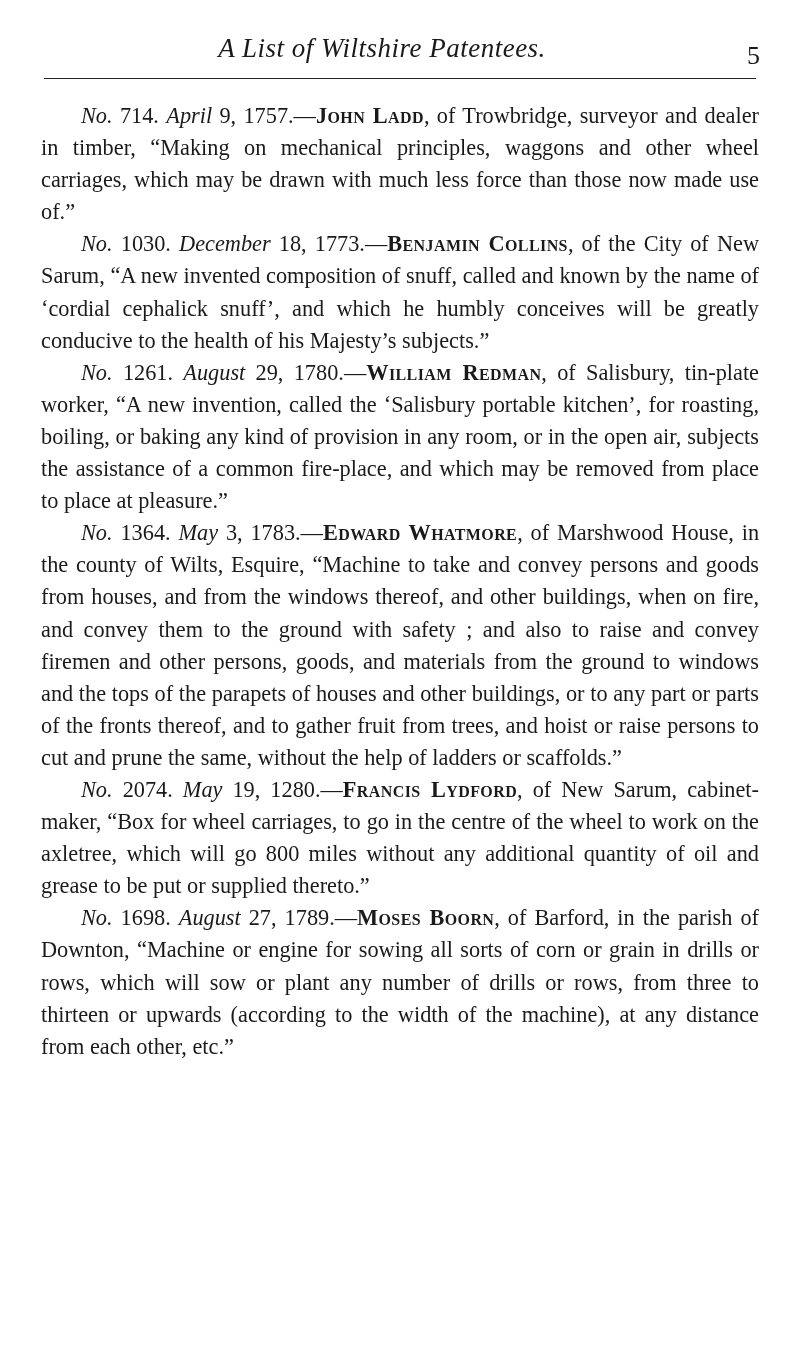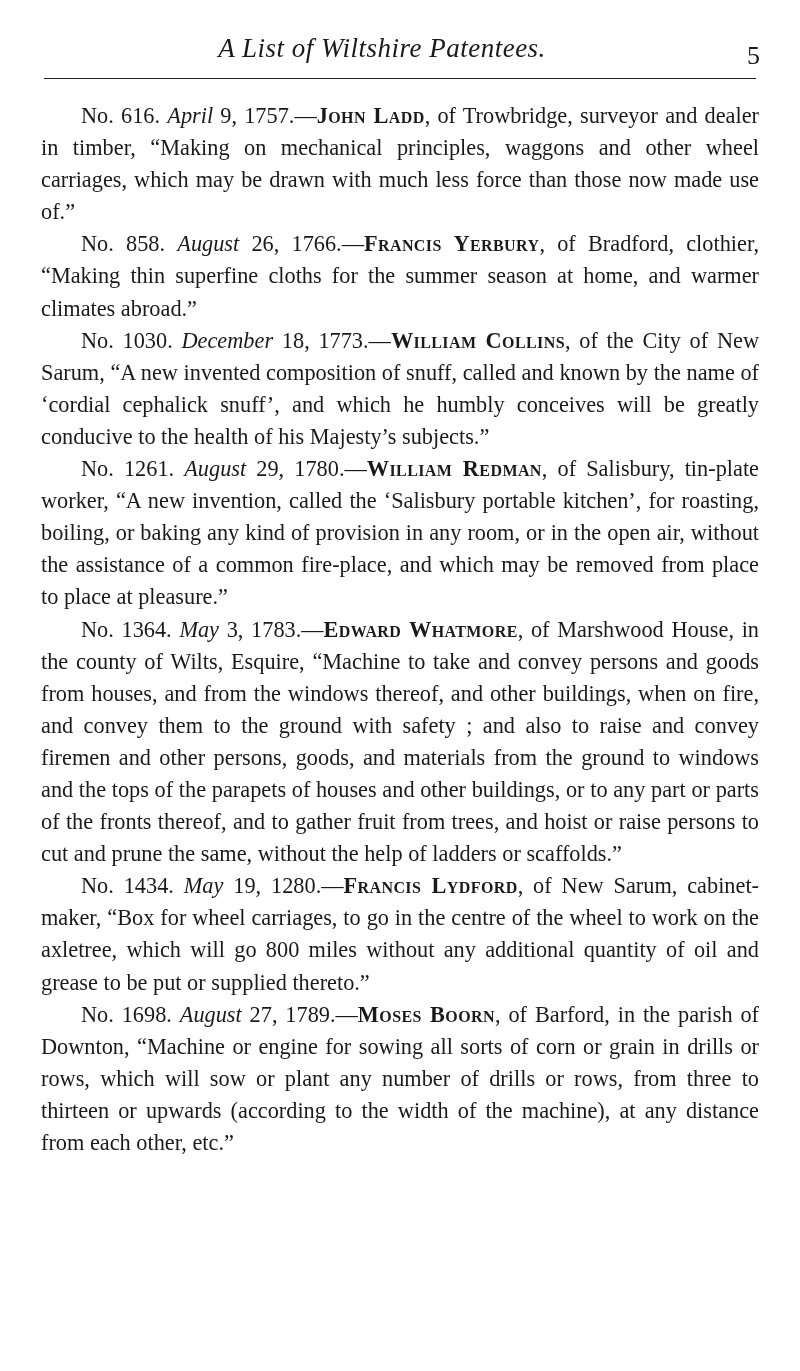--- a/index.html
+++ b/index.html
@@ -24,67 +24,61 @@
     border-top: 1.4px solid #222;
   }
   .content {
     position: absolute; left: 41px; top: 100px; width: 718px;
   }
   .entry {
     font-size: 22.3px; line-height: 32.1px; text-align: justify;
     text-indent: 40px; margin: 0;
     hyphens: none;
   }
-  .no { }
+  .no { font-style: italic; }
   .month { font-style: italic; }
   .sc { font-variant: small-caps; letter-spacing: 0.4px; font-weight: bold; }
 </style>
 </head>
 <body>
 
 <div class="header">
   <div class="running-title">A List of Wiltshire Patentees.</div>
   <div class="page-number">5</div>
 </div>
 <div class="rule"></div>
 
 <div class="content">
   <p class="entry">
     <span class="no">No.</span>
-    <span>616.</span>
+    <span>714.</span>
     <span class="month">April</span>
     <span>9, 1757.—</span><span class="sc">John Ladd</span><span>, of Trowbridge, surveyor and dealer in timber, “Making on mechanical principles, waggons and other wheel carriages, which may be drawn with much less force than those now made use of.”</span>
   </p>
   <p class="entry">
     <span class="no">No.</span>
-    <span>858.</span>
-    <span class="month">August</span>
-    <span>26, 1766.—</span><span class="sc">Francis Yerbury</span><span>, of Bradford, clothier, “Making thin superfine cloths for the summer season at home, and warmer climates abroad.”</span>
-  </p>
-  <p class="entry">
-    <span class="no">No.</span>
     <span>1030.</span>
     <span class="month">December</span>
-    <span>18, 1773.—</span><span class="sc">William Collins</span><span>, of the City of New Sarum, “A new invented composition of snuff, called and known by the name of ‘cordial cephalick snuff’, and which he humbly conceives will be greatly conducive to the health of his Majesty’s subjects.”</span>
+    <span>18, 1773.—</span><span class="sc">Benjamin Collins</span><span>, of the City of New Sarum, “A new invented composition of snuff, called and known by the name of ‘cordial cephalick snuff’, and which he humbly conceives will be greatly conducive to the health of his Majesty’s subjects.”</span>
   </p>
   <p class="entry">
     <span class="no">No.</span>
     <span>1261.</span>
     <span class="month">August</span>
-    <span>29, 1780.—</span><span class="sc">William Redman</span><span>, of Salisbury, tin-plate worker, “A new invention, called the ‘Salisbury portable kitchen’, for roasting, boiling, or baking any kind of provision in any room, or in the open air, without the assistance of a common fire-place, and which may be removed from place to place at pleasure.”</span>
+    <span>29, 1780.—</span><span class="sc">William Redman</span><span>, of Salisbury, tin-plate worker, “A new invention, called the ‘Salisbury portable kitchen’, for roasting, boiling, or baking any kind of provision in any room, or in the open air, subjects the assistance of a common fire-place, and which may be removed from place to place at pleasure.”</span>
   </p>
   <p class="entry">
     <span class="no">No.</span>
     <span>1364.</span>
     <span class="month">May</span>
     <span>3, 1783.—</span><span class="sc">Edward Whatmore</span><span>, of Marshwood House, in the county of Wilts, Esquire, “Machine to take and convey persons and goods from houses, and from the windows thereof, and other buildings, when on fire, and convey them to the ground with safety ; and also to raise and convey firemen and other persons, goods, and materials from the ground to windows and the tops of the parapets of houses and other buildings, or to any part or parts of the fronts thereof, and to gather fruit from trees, and hoist or raise persons to cut and prune the same, without the help of ladders or scaffolds.”</span>
   </p>
   <p class="entry">
     <span class="no">No.</span>
-    <span>1434.</span>
+    <span>2074.</span>
     <span class="month">May</span>
     <span>19, 1280.—</span><span class="sc">Francis Lydford</span><span>, of New Sarum, cabinet-maker, “Box for wheel carriages, to go in the centre of the wheel to work on the axletree, which will go 800 miles without any additional quantity of oil and grease to be put or supplied thereto.”</span>
   </p>
   <p class="entry">
     <span class="no">No.</span>
     <span>1698.</span>
     <span class="month">August</span>
     <span>27, 1789.—</span><span class="sc">Moses Boorn</span><span>, of Barford, in the parish of Downton, “Machine or engine for sowing all sorts of corn or grain in drills or rows, which will sow or plant any number of drills or rows, from three to thirteen or upwards (according to the width of the machine), at any distance from each other, etc.”</span>
   </p>
 </div>

